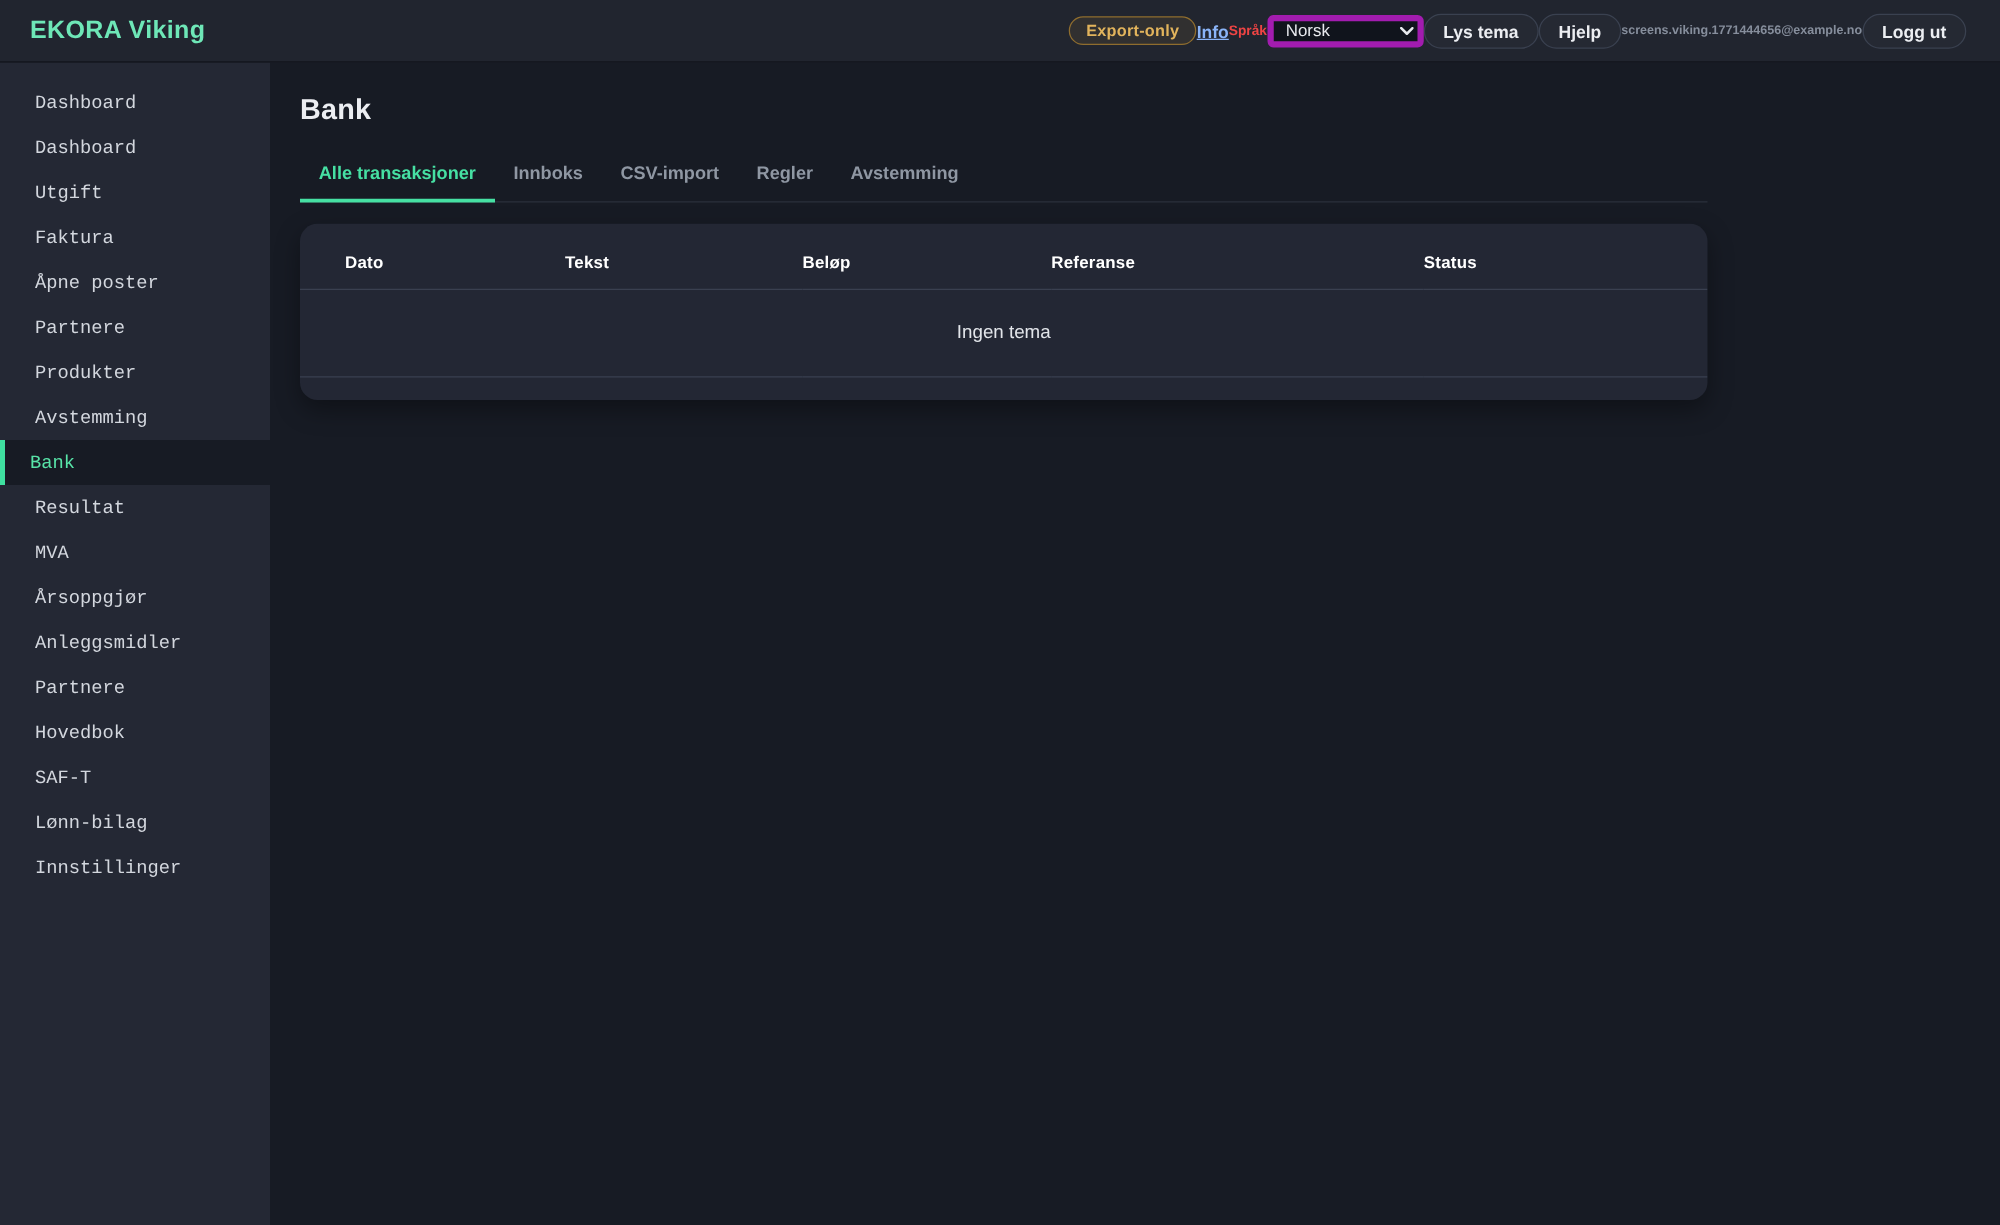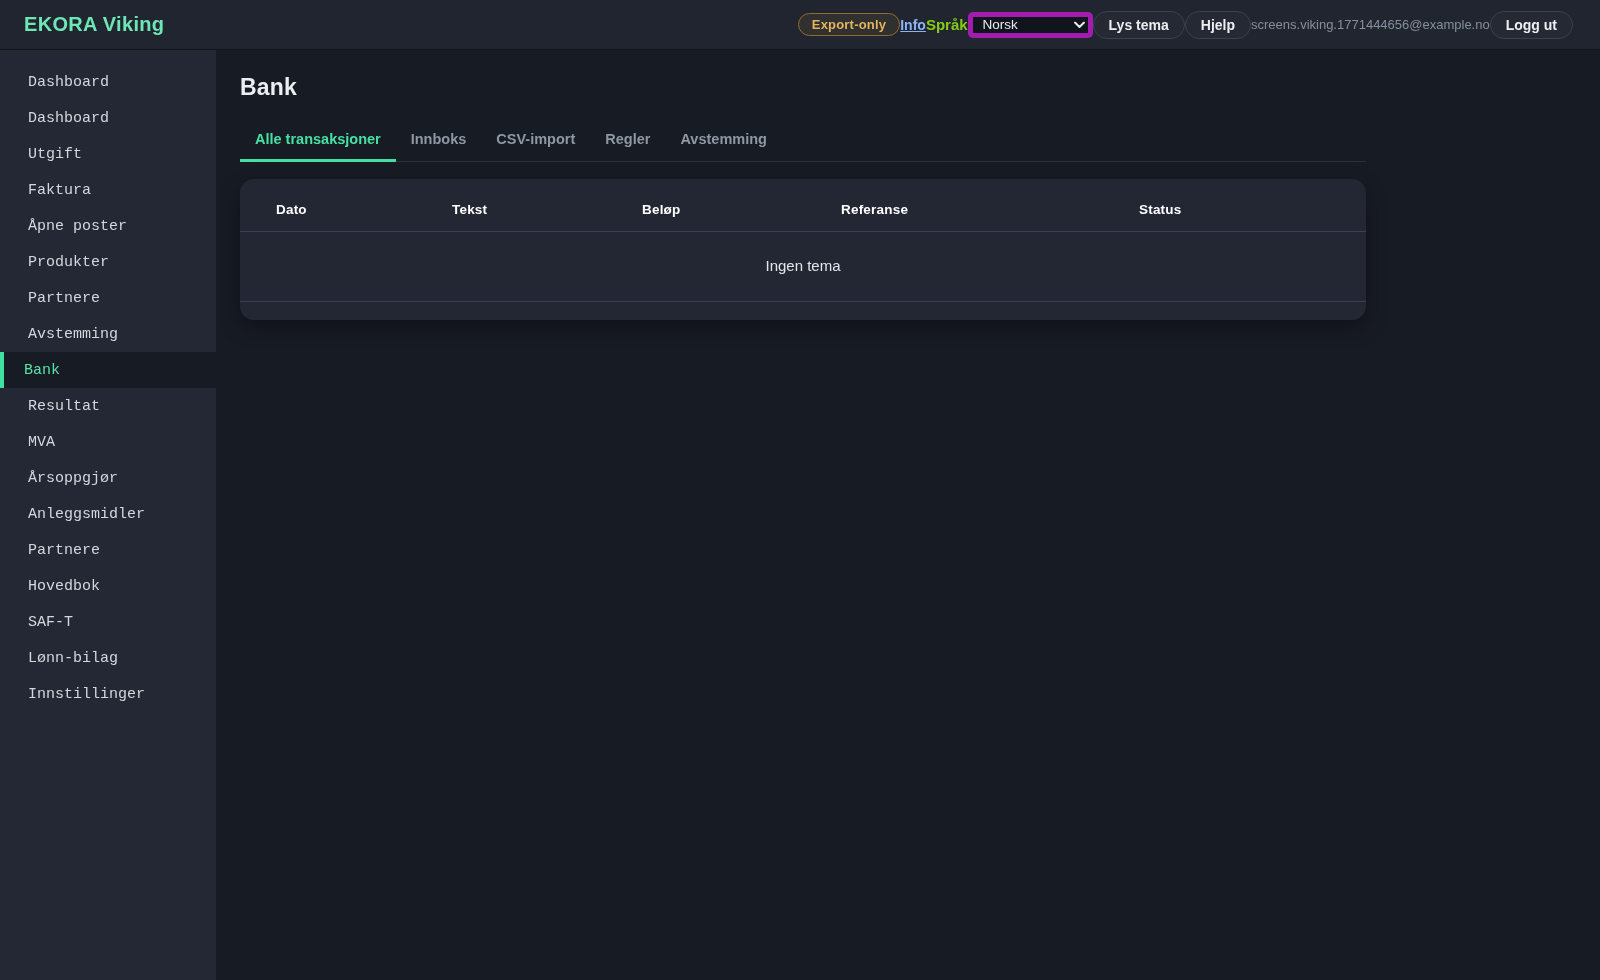--- a/index.html
+++ b/index.html
@@ -33,21 +33,21 @@
     border: 1.5px solid #8f6d2e; border-radius: 12px;
     background: rgba(200,150,60,0.10);
     color: #e2b45c; font-size: 13px; font-weight: bold;
     letter-spacing: .2px; white-space: nowrap;
   }
   .info-link {
     color: #8ab4f8; font-size: 14px; font-weight: bold;
     text-decoration: underline; cursor: pointer;
   }
   .lang-label {
-    color: #84cc16; font-size: 15px; font-weight: bold; text-align: center;
+    color: #ef4444; font-size: 11px; font-weight: bold; text-align: center;
   }
   .select-wrap { position: relative; }
   .lang-select {
     -webkit-appearance: none; appearance: none;
     width: 125px; height: 26px;
     background: #10141c; color: #e8eaee;
     border: 5px solid #a21caf; border-radius: 5px;
     font-family: "Liberation Sans", "DejaVu Sans", sans-serif;
     font-size: 13.5px; padding: 0 26px 0 10px; cursor: pointer;
     outline: none;
@@ -57,21 +57,21 @@
     pointer-events: none; display: flex; align-items: center;
   }
   .hbtn {
     height: 28px; padding: 0 15px;
     background: rgba(255,255,255,0.02);
     border: 1px solid #3a4150; border-radius: 14px;
     color: #eceef2; font-size: 14px; font-weight: bold;
     font-family: "Liberation Sans", "DejaVu Sans", sans-serif;
     cursor: pointer; white-space: nowrap;
   }
-  .user-email { color: #868e9c; font-size: 13px; }
+  .user-email { color: #868e9c; font-size: 10px; font-weight: bold; }
 
   
   .sidebar {
     position: fixed; top: 50px; left: 0; bottom: 0; width: 216px;
     background: #242834;
     padding-top: 14px;
     font-family: Liberation Mono, monospace;
   }
   .nav-item {
     display: flex; align-items: center;
@@ -179,24 +179,24 @@
   <div class="nav-item">
       <span>Utgift</span>
     </div>
   <div class="nav-item">
       <span>Faktura</span>
     </div>
   <div class="nav-item">
       <span>Åpne poster</span>
     </div>
   <div class="nav-item">
+      <span>Partnere</span>
+    </div>
+  <div class="nav-item">
       <span>Produkter</span>
-    </div>
-  <div class="nav-item">
-      <span>Partnere</span>
     </div>
   <div class="nav-item">
       <span>Avstemming</span>
     </div>
   <div class="nav-item active">
       <span>Bank</span>
     </div>
   <div class="nav-item">
       <span>Resultat</span>
     </div>

